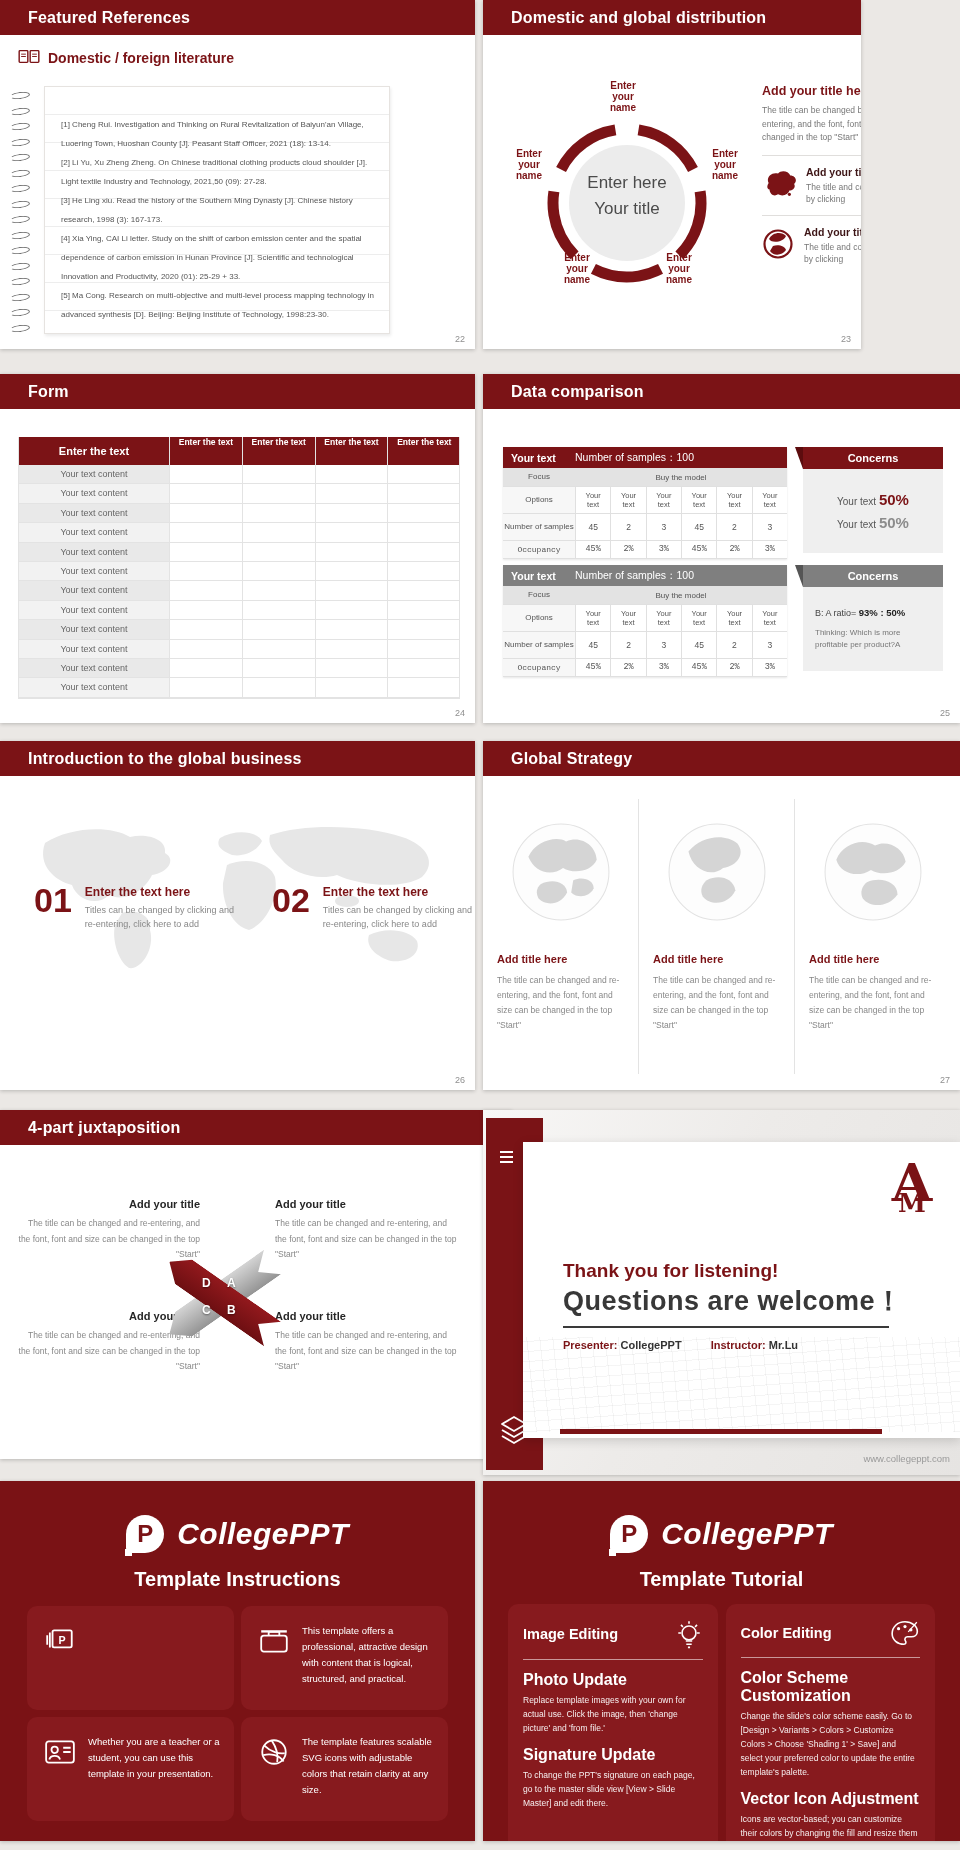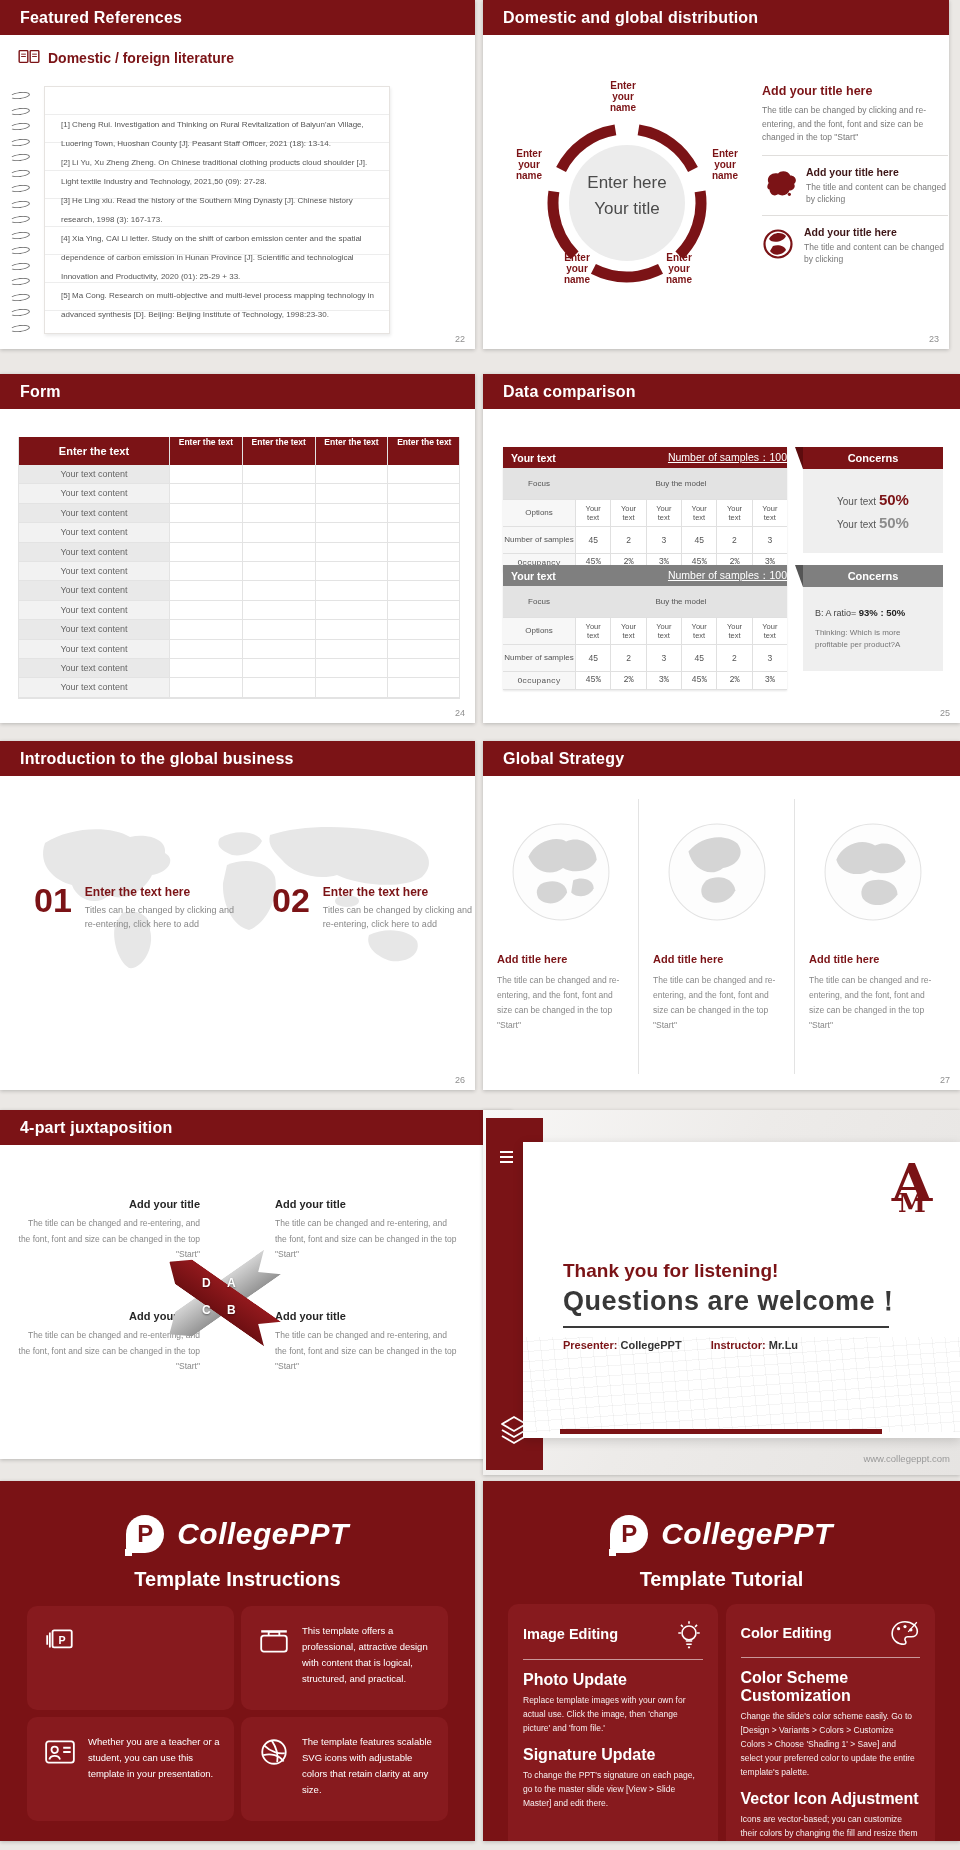--- a/index.html
+++ b/index.html
@@ -8,21 +8,21 @@
     --maroon-card:#871a1e;
     --gray-hdr:#7f7f7f;
     --page-bg:#ebe8e5;
     --txt:#555;
   }
   *{box-sizing:border-box;margin:0;padding:0;}
   body{width:960px;height:1850px;position:relative;background:var(--page-bg);
        font-family:"Liberation Sans",sans-serif;overflow:hidden;}
   .slide{position:absolute;background:#fff;box-shadow:0 1px 4px rgba(0,0,0,.22);overflow:hidden;}
   .tbar{height:35px;background:var(--maroon);color:#fff;font-weight:bold;font-size:16px;
-        line-height:35px;padding-left:20px;letter-spacing:.2px;}
+        line-height:35px;padding-left:28px;letter-spacing:.2px;}
   .pnum{position:absolute;right:10px;bottom:5px;font-size:9px;color:#8f8f8f;}
 
   
   .lit-head{position:absolute;left:18px;top:48px;display:flex;align-items:center;
             color:var(--maroon);font-weight:bold;font-size:14px;}
   .lit-head svg{margin-right:8px;}
   .spiral{position:absolute;left:10px;top:92px;height:240px;display:flex;flex-direction:column;justify-content:space-between;}
   .loop{display:block;width:20px;height:7px;border:1.5px solid #6e6e6e;border-radius:50%;
         transform:rotate(-7deg);border-left-color:transparent;}
   .ref-card{position:absolute;left:44px;top:86px;width:346px;height:248px;background:#fff;
@@ -55,23 +55,23 @@
   .fc{width:72.8px;text-align:center;flex:none;border-left:1px solid #e3e3e3;align-self:stretch;}
   .frow{display:flex;height:19.4px;background:#fff;border-bottom:1px solid #e3e3e3;align-items:stretch;}
   .frow .fc0{font-size:9px;color:#666;line-height:18.5px;background:#f2f2f2;}
   .frow:nth-child(even) .fc0{background:#e9e9e9;}
 
   
   .dt{position:absolute;left:20px;width:284px;box-shadow:0 1px 2px rgba(0,0,0,.1);}
   .dth{display:flex;height:21px;background:var(--maroon);color:#fff;font-weight:bold;font-size:10.5px;align-items:center;}
   .dt--gray .dth{background:var(--gray-hdr);}
   .dth-l{width:72px;padding-left:8px;flex:none;}
-  .dth-r{flex:1;text-align:right;font-weight:normal;text-decoration:underline;}
+  .dth-r{flex:1;text-align:left;font-weight:normal;}
   .dtr{display:flex;background:#fff;border-bottom:1px solid #e0e0e0;align-items:center;}
-  .dtr.focus{height:32px;background:#e3e3e3;font-size:8px;color:#555;}
+  .dtr.focus{height:19px;background:#e3e3e3;font-size:8px;color:#555;}
   .dtr.opts{height:27px;}
   .dtr.smpl{height:27px;}
   .dtr.occ{height:18px;font-family:Liberation Mono, monospace;}
   .dl{width:72px;flex:none;text-align:center;font-size:8px;color:#555;line-height:9.5px;
       align-self:stretch;display:flex;align-items:center;justify-content:center;background:#f7f7f7;}
   .dtr.focus .dl{background:transparent;}
   .dv{flex:1;text-align:center;font-size:7.5px;color:#555;line-height:9px;border-left:1px solid #e0e0e0;
       align-self:stretch;display:flex;align-items:center;justify-content:center;padding:0 3px;}
   .dv.wide{font-size:8px;border-left:none;}
   .dtr.smpl .dv,.dtr.occ .dv{font-size:8.5px;}
@@ -202,21 +202,21 @@
   <div class="ref-card">
     <p>[1] Cheng Rui. Investigation and Thinking on Rural Revitalization of Baiyun'an Village, Luoering Town, Huoshan County [J]. Peasant Staff Officer, 2021 (18): 13-14.</p>
     <p>[2] Li Yu, Xu Zheng Zheng. On Chinese traditional clothing products cloud shoulder [J]. Light textile Industry and Technology, 2021,50 (09): 27-28.</p>
     <p>[3] He Ling xiu. Read the history of the Southern Ming Dynasty [J]. Chinese history research, 1998 (3): 167-173.</p>
     <p>[4] Xia Ying, CAI Li letter. Study on the shift of carbon emission center and the spatial dependence of carbon emission in Hunan Province [J]. Scientific and technological Innovation and Productivity, 2020 (01): 25-29 + 33.</p>
     <p>[5] Ma Cong. Research on multi-objective and multi-level process mapping technology in advanced synthesis [D]. Beijing: Beijing Institute of Technology, 1998:23-30.</p>
   </div>
   <div class="pnum">22</div>
 </div>
 
-<div class="slide" style="left:483px;top:0;width:466px;height:349px;">
+<div class="slide" style="left:483px;top:0;width:378px;height:349px;">
   <div class="tbar">Domestic and global distribution</div>
   <div class="ringwrap">
     <svg width="204" height="210" viewBox="0 0 204 210">
       <circle cx="102" cy="105" r="58" fill="#ececec"></circle>
       <circle cx="102" cy="105" r="74" fill="none" stroke="#7b1316" stroke-width="11" pathLength="360" stroke-dasharray="54 18" transform="rotate(-9 102 105)"></circle>
     </svg>
   </div>
   <div class="nname" style="left:116px;top:80px;">Enter your name</div>
   <div class="nname" style="left:22px;top:148px;">Enter your name</div>
   <div class="nname" style="left:218px;top:148px;">Enter your name</div>

